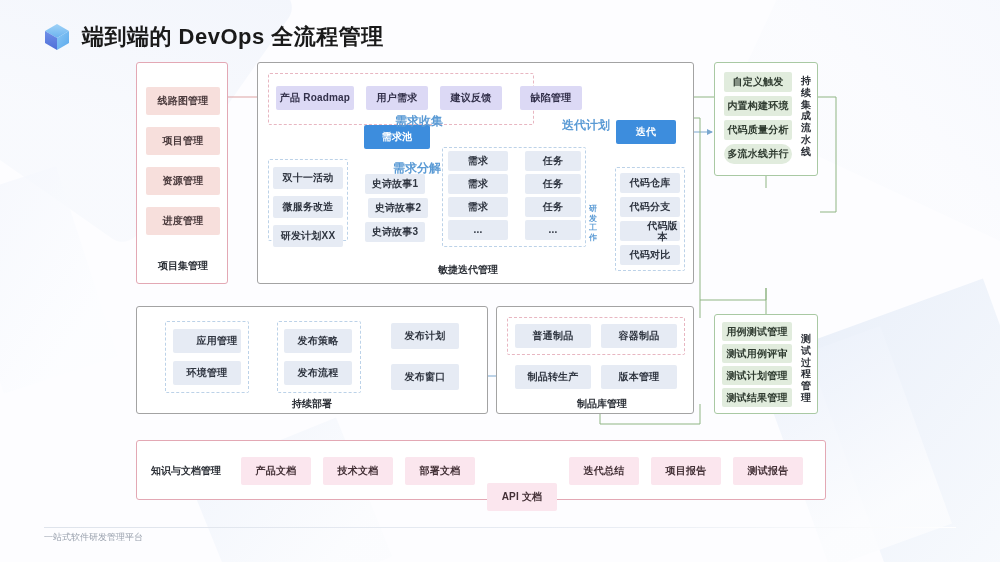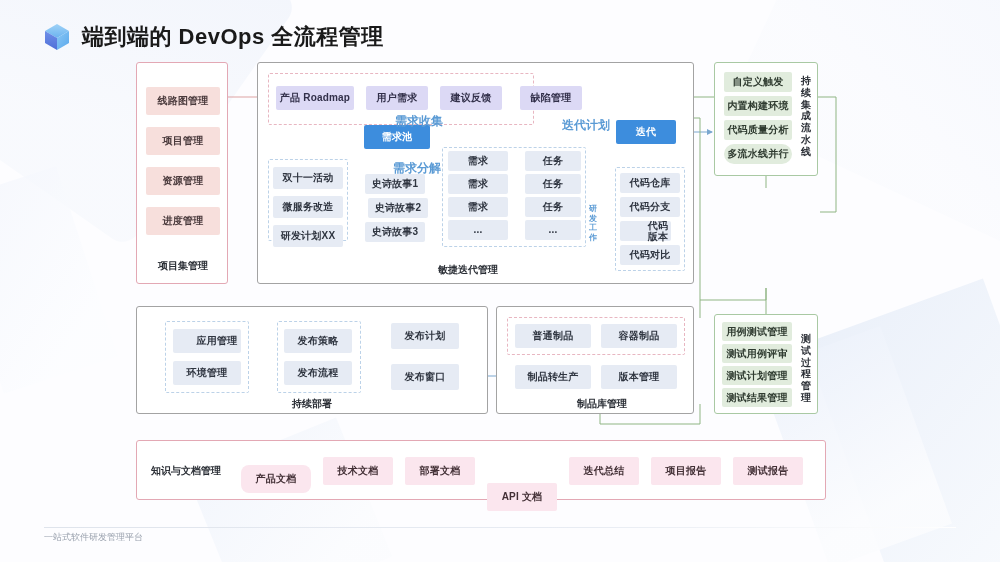--- a/index.html
+++ b/index.html
@@ -244,21 +244,21 @@
     <div class="box b-gray" style="left:190px; top:157px; width:60px; height:20px;">...</div>
 
     <div class="box b-gray" style="left:267px; top:88px; width:56px; height:20px;">任务</div>
     <div class="box b-gray" style="left:267px; top:111px; width:56px; height:20px;">任务</div>
     <div class="box b-gray" style="left:267px; top:134px; width:56px; height:20px;">任务</div>
     <div class="box b-gray" style="left:267px; top:157px; width:56px; height:20px;">...</div>
 
     <div class="dashed-blue" style="left:357px; top:104px; width:70px; height:104px;"></div>
     <div class="box b-gray" style="left:362px; top:110px; width:60px; height:20px;">代码仓库</div>
     <div class="box b-gray" style="left:362px; top:134px; width:60px; height:20px;">代码分支</div>
-    <div class="box b-gray" style="left:362px; top:158px; width:51px; height:20px;padding-left:25px;">代码版本</div>
+    <div class="box b-gray" style="left:362px; top:158px; width:60px; height:20px;padding-left:25px;">代码版本</div>
     <div class="box b-gray" style="left:362px; top:182px; width:60px; height:20px;">代码对比</div>
 
     <div class="grp-label" style="left:130px; top:200px; width:160px;">敏捷迭代管理</div>
   </div>
 
   <div class="conn-label" style="left:395px; top:113px;">需求收集</div>
   <div class="conn-label" style="left:393px; top:160px;">需求分解</div>
   <div class="conn-label" style="left:562px; top:117px;">迭代计划</div>
   <div class="conn-label-v" style="left:588px; top:204px;">研发工作</div>
 
@@ -300,21 +300,21 @@
     <div class="dashed-pink" style="left:10px; top:10px; width:178px; height:38px;"></div>
     <div class="box b-gray" style="left:18px; top:17px; width:76px; height:24px;">普通制品</div>
     <div class="box b-gray" style="left:104px; top:17px; width:76px; height:24px;">容器制品</div>
     <div class="box b-gray" style="left:18px; top:58px; width:76px; height:24px;">制品转生产</div>
     <div class="box b-gray" style="left:104px; top:58px; width:76px; height:24px;">版本管理</div>
     <div class="grp-label" style="left:40px; top:90px; width:130px;">制品库管理</div>
   </div>
 
   <div class="panel p-pink" style="left:136px; top:440px; width:690px; height:60px;">
     <div class="grp-label" style="left:14px; top:23px; width:110px; text-align:left;">知识与文档管理</div>
-    <div class="box b-pink2" style="left:104px; top:24px; width:70px; height:28px;border-radius:8px;">产品文档</div>
+    <div class="box b-pink2" style="left:104px; top:16px; width:70px; height:28px;">产品文档</div>
     <div class="box b-pink2" style="left:186px; top:16px; width:70px; height:28px;">技术文档</div>
     <div class="box b-pink2" style="left:268px; top:16px; width:70px; height:28px;">部署文档</div>
     <div class="box b-pink2" style="left:350px; top:16px; width:70px; height:28px;margin-top:26px;">API 文档</div>
     <div class="box b-pink2" style="left:432px; top:16px; width:70px; height:28px;">迭代总结</div>
     <div class="box b-pink2" style="left:514px; top:16px; width:70px; height:28px;">项目报告</div>
     <div class="box b-pink2" style="left:596px; top:16px; width:70px; height:28px;">测试报告</div>
   </div>
 
   <div id="footdiv"></div>
   <div id="footer-text">一站式软件研发管理平台</div>

